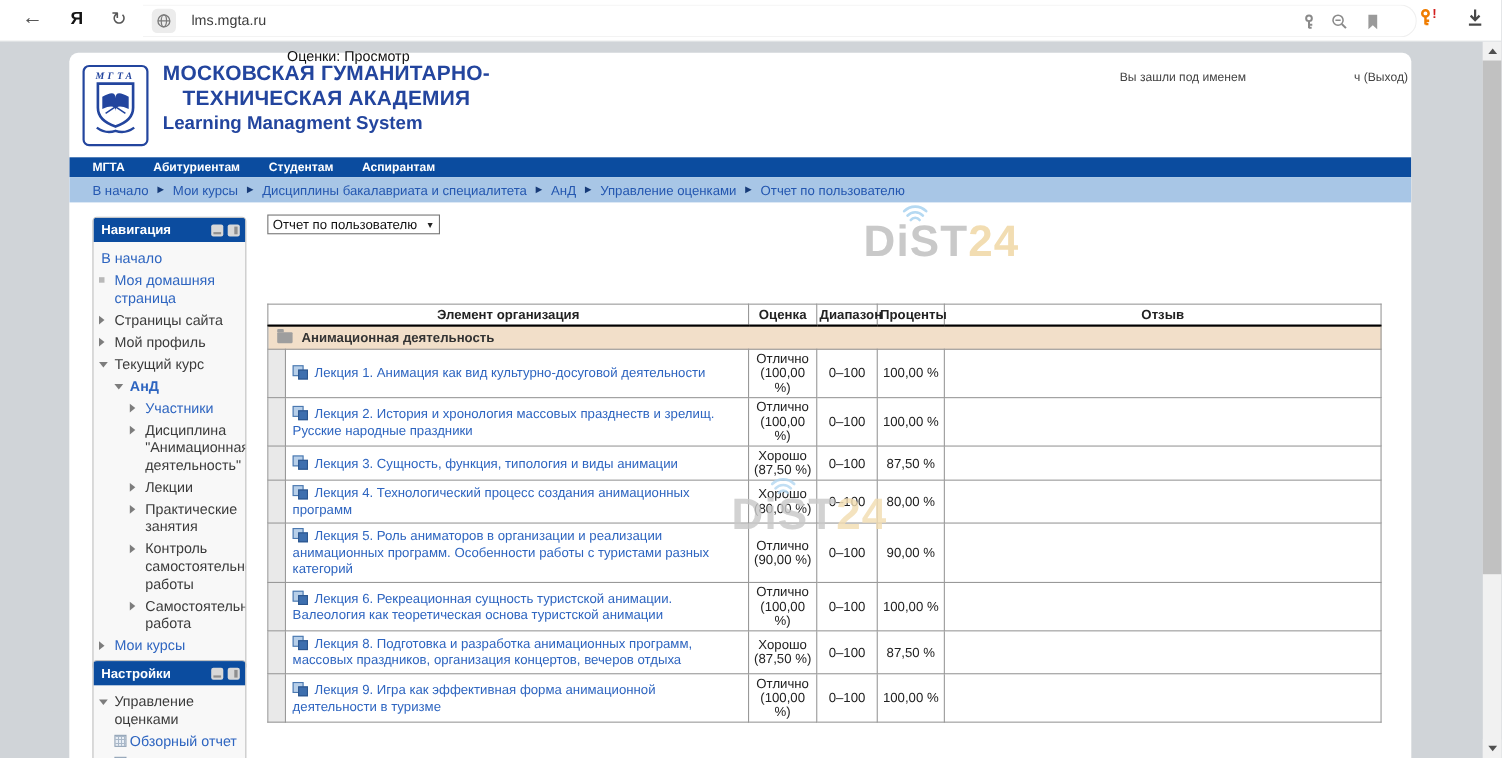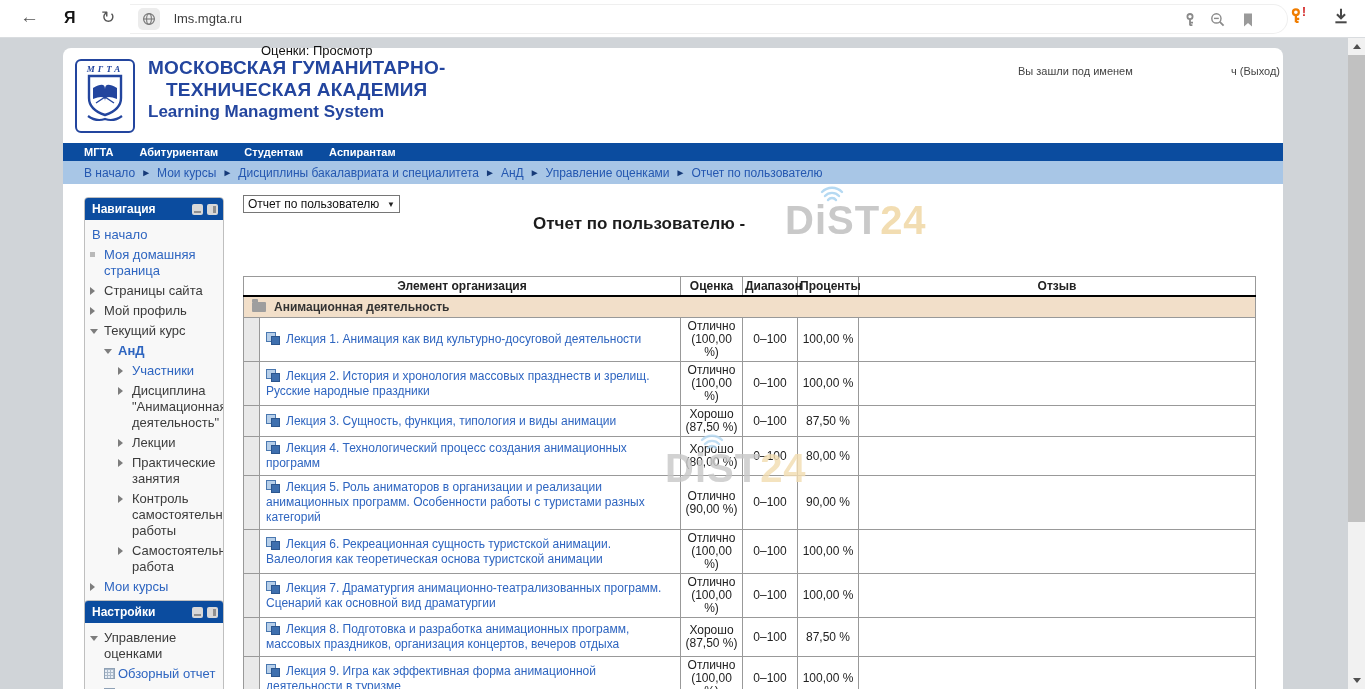--- a/index.html
+++ b/index.html
@@ -240,21 +240,20 @@
             <div class="tree-item lvl0 plain"><span class="mk expanded"></span><span class="tlabel">Управление оценками</span></div>
             <div class="tree-item lvl1 link"><span class="mk report-icon"></span><span class="tlabel">Обзорный отчет</span></div>
             <div class="tree-item lvl1 link-bold"><span class="mk report-icon"></span><span class="tlabel">Отчет по пользователю</span></div>
           </div>
       </div>
 
       <div class="report-select">
         <span>Отчет по пользователю</span>
         <span class="caret">▼</span>
       </div>
-      <div class="page-heading">Отчет по пользователю -</div>
 
       <div class="watermark wm-1">
         <span class="wmg">DiST</span><span class="wmo">24</span>
         <svg class="wm-arcs" width="26" height="16" viewBox="0 0 26 16">
           <path d="M9 14 a5 5 0 0 1 8 0 M6 10 a9.5 9.5 0 0 1 14 0 M3 6 a14 14 0 0 1 20 0" fill="none" stroke="#b5d9f2" stroke-width="2.4" stroke-linecap="round"></path>
         </svg>
       </div>
       <div class="watermark wm-2">
         <span class="wmg">DiST</span><span class="wmo">24</span>
         <svg class="wm-arcs" width="26" height="16" viewBox="0 0 26 16">
@@ -347,31 +346,20 @@
               <td class="c">
                 <div>Отлично</div>
                 <div>(100,00 %)</div>
               </td>
               <td class="c">0–100</td>
               <td class="c">100,00 %</td>
               <td></td>
             </tr>
             <tr>
               <td class="indent-cell"></td>
-              <td class="item-cell"><span class="lesson-icon"></span><a class="item-link">Лекция 7. Драматургия анимационно-театрализованных программ. Сценарий как основной вид драматургии</a></td>
-              <td class="c">
-                <div>Отлично</div>
-                <div>(100,00 %)</div>
-              </td>
-              <td class="c">0–100</td>
-              <td class="c">100,00 %</td>
-              <td></td>
-            </tr>
-            <tr>
-              <td class="indent-cell"></td>
               <td class="item-cell"><span class="lesson-icon"></span><a class="item-link">Лекция 8. Подготовка и разработка анимационных программ, массовых праздников, организация концертов, вечеров отдыха</a></td>
               <td class="c">
                 <div>Хорошо</div>
                 <div>(87,50 %)</div>
               </td>
               <td class="c">0–100</td>
               <td class="c">87,50 %</td>
               <td></td>
             </tr>
             <tr>

